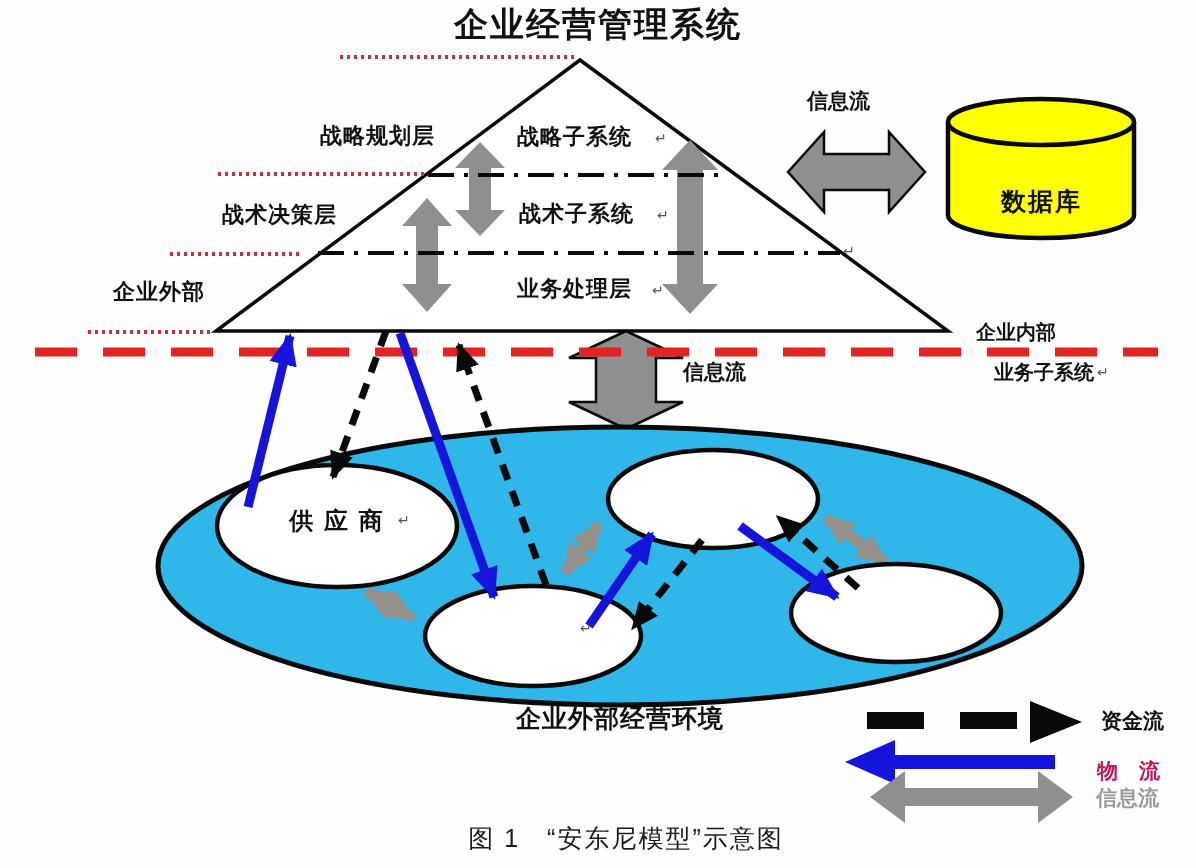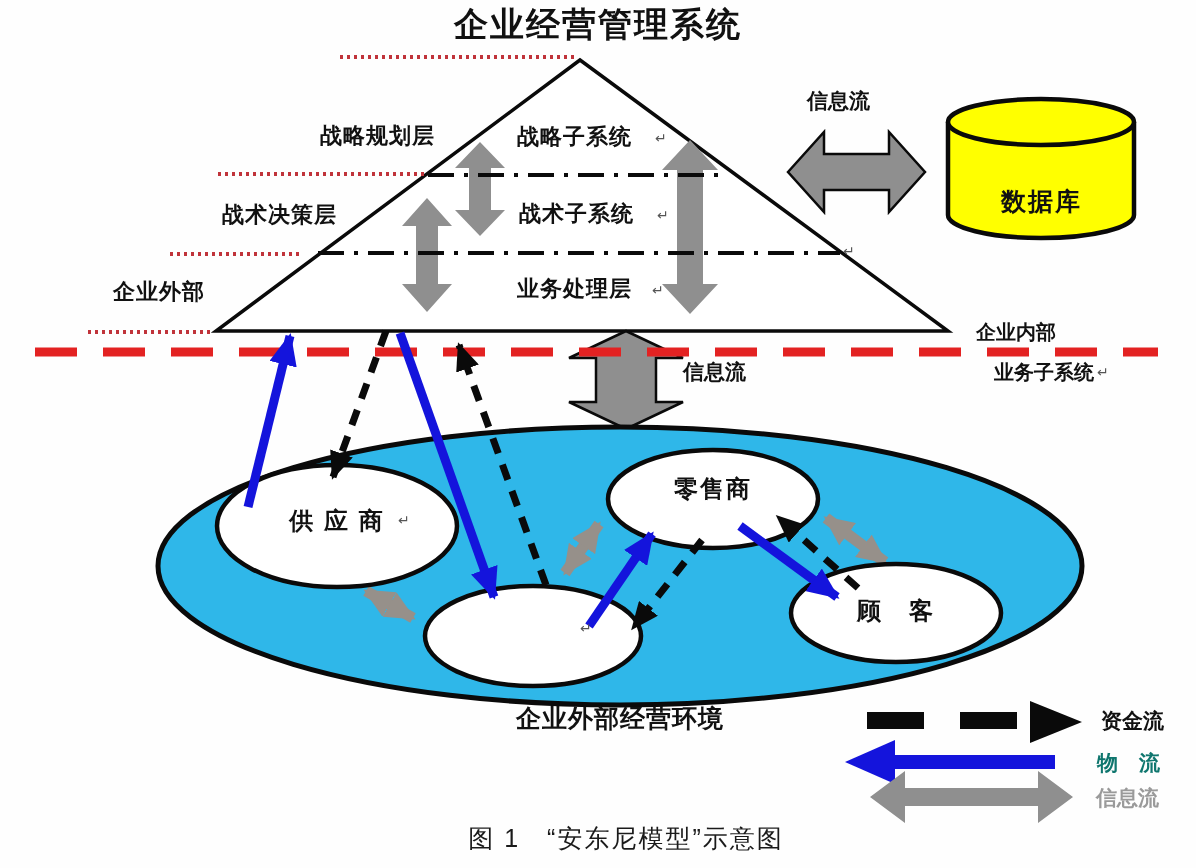--- a/index.html
+++ b/index.html
@@ -12,21 +12,21 @@
   .sz24{font-size:24px;letter-spacing:2px;}
   .sz22{font-size:22px;letter-spacing:1px;}
   .sz21{font-size:21px;}
   .sz20{font-size:20px;}
   .ctr{text-align:center;}
   .ret{position:absolute;font-size:14px;font-weight:normal;color:#555;}
   .caption{position:absolute;left:0;top:822px;width:1196px;text-align:center;
            font-family:Liberation Sans, sans-serif;font-size:25px;color:#1a1a1a;
            letter-spacing:2px;padding-left:28px;}
   .legend-capital{color:#111;}
-  .legend-material{color:#0f766e;}
+  .legend-material{color:#be185d;margin-top:8px;}
   .legend-info{color:#9A9A9A;}
 </style>
 </head>
 <body>
 
 <div class="stage">
 
   <svg width="1196" height="868" viewBox="0 0 1196 868">
     <defs>
       <marker id="mBlue" markerUnits="userSpaceOnUse" markerWidth="32" markerHeight="28" refX="29" refY="14" orient="auto">
@@ -118,22 +118,20 @@
   <div class="lbl ctr" style="left:948px;top:152px;width:187px;font-size:25px;letter-spacing:2px;margin-top:36px;">数据库</div>
 
   <div class="lbl sz20" style="left:976px;top:321px;font-family:Liberation Serif, serif;">企业内部</div>
   <div class="lbl sz20" style="left:994px;top:361px;">业务子系统</div>
   <span class="ret" style="left:1097px;top:364px;">↵</span>
   <div class="lbl sz21" style="left:683px;top:360px;">信息流</div>
 
   <div class="lbl sz24 ctr" style="left:237px;top:508px;width:200px;">供 应 商</div>
   <span class="ret" style="left:398px;top:512px;">↵</span>
   <span class="ret" style="left:580px;top:620px;">↵</span>
-  <div class="lbl sz24 ctr" style="left:613px;top:476px;width:200px;">零售商</div>
-  <div class="lbl sz24 ctr" style="left:796px;top:598px;width:200px;">顾　客</div>
 
   <div class="lbl sz25 ctr" style="left:440px;top:705px;width:360px;">企业外部经营环境</div>
 
   <div class="lbl sz21 legend-capital" style="left:1101px;top:709px;">资金流</div>
   <div class="lbl sz21 legend-material" style="left:1097px;top:751px;">物　流</div>
   <div class="lbl sz21 legend-info" style="left:1096px;top:786px;">信息流</div>
 
   <div class="caption">图 1　“安东尼模型”示意图</div>
 </div>
 

